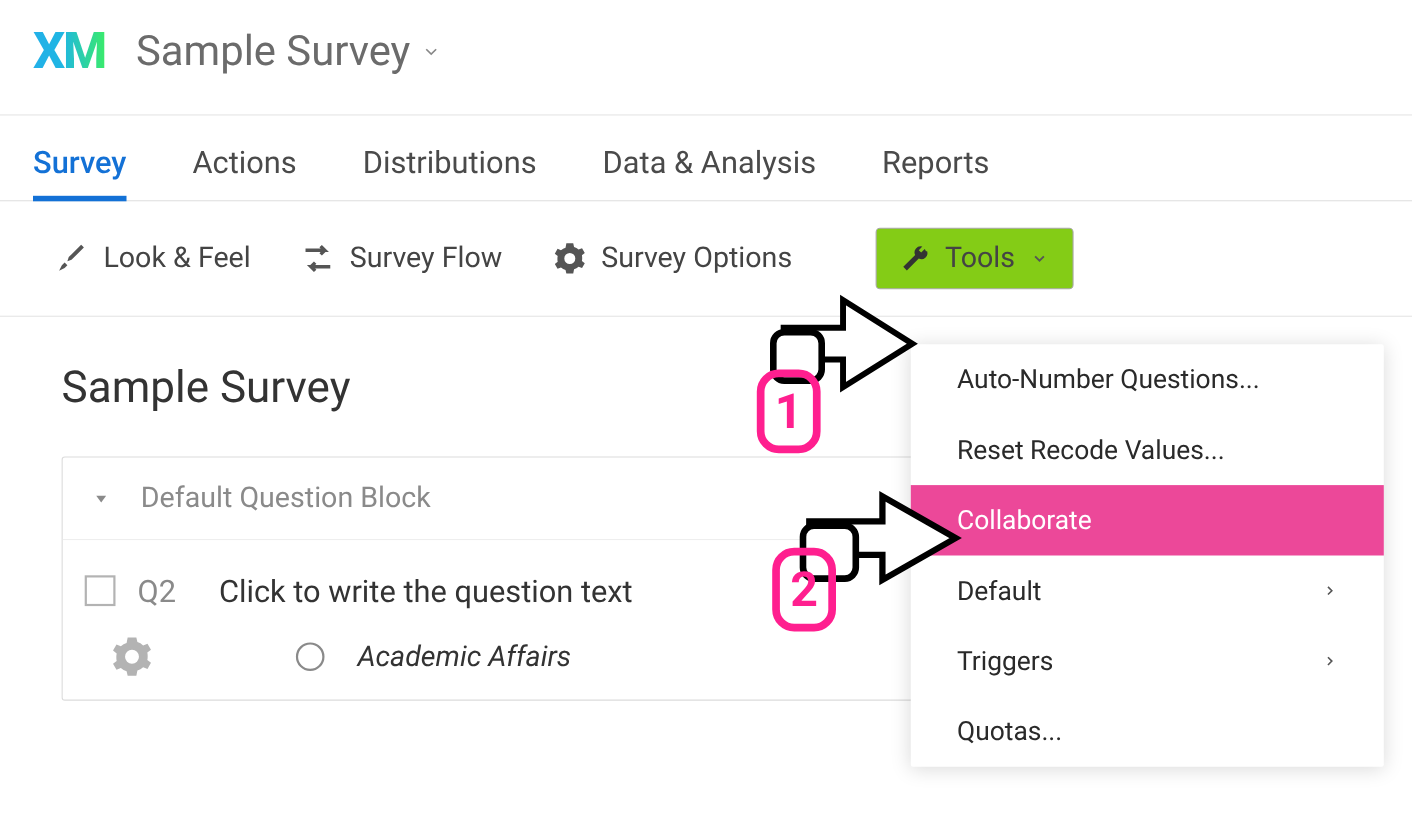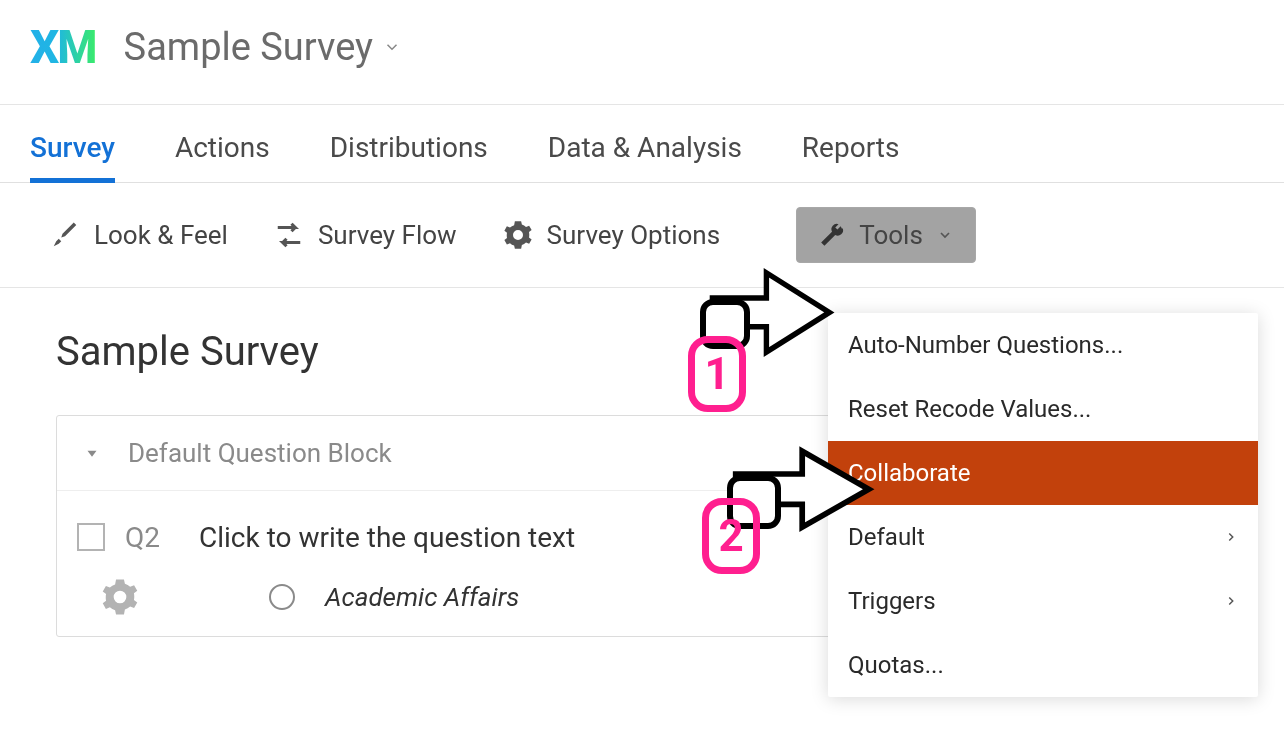--- a/index.html
+++ b/index.html
@@ -91,49 +91,49 @@
   .tools-btn {
     display: flex;
     align-items: center;
     gap: 14px;
     font-size: 26px;
     color: #444;
     border: 1px solid #a8a8a8;
     border-radius: 4px;
     padding: 12px 22px;
     cursor: pointer;
-    background: #a3a3a3;
+    background: #84cc16;
     margin-left: auto;
     position: relative;
   }
   .tools-btn .icon { width: 26px; height: 26px; fill: #333; }
   .tools-btn .chev { width: 16px; height: 16px; }
 
   
   .dropdown {
     position: absolute;
     top: 313px;
     left: 828px;
     width: 430px;
     background: #fff;
     box-shadow: 0 2px 18px rgba(0,0,0,.15);
     border-radius: 2px;
     z-index: 50;
   }
   .dd-item {
     font-size: 24px;
-    padding: 18px 20px;
+    padding: 18px 42px;
     color: #2a2a2a;
     cursor: pointer;
     display: flex;
     justify-content: space-between;
     align-items: center;
   }
   .dd-item.selected {
-    background: #c2410c;
+    background: #ec4899;
     color: #fff;
   }
   .dd-item .chevr { width: 14px; height: 14px; fill: #555; }
 
   
   .content {
     padding: 40px 56px;
   }
   .survey-title {
     font-size: 40px;

